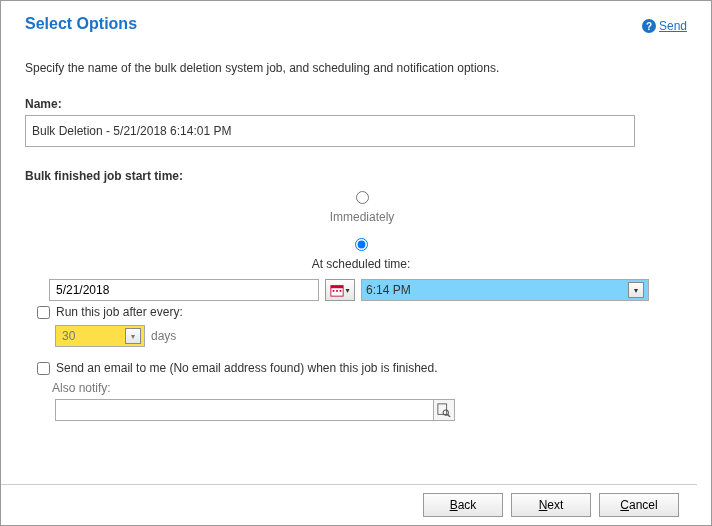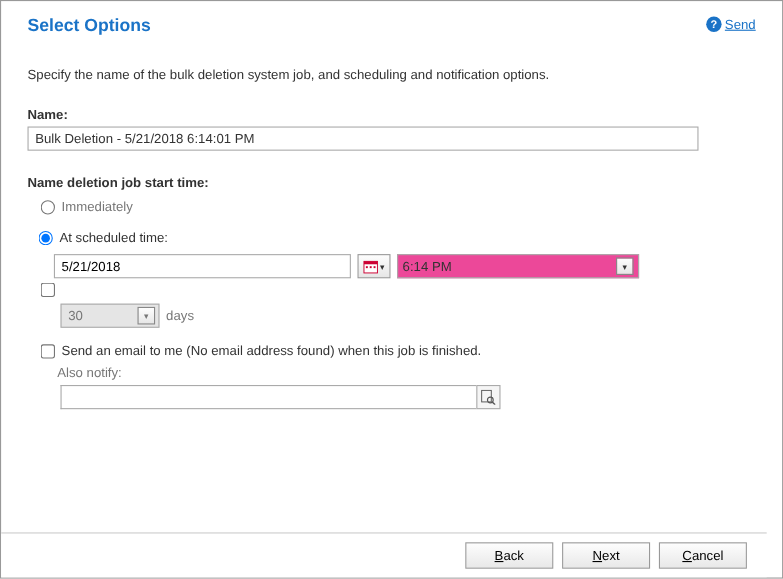--- a/index.html
+++ b/index.html
@@ -10,21 +10,21 @@
     color: #333;
     background: #fff;
     width: 712px;
     height: 526px;
     position: relative;
     border: 1px solid #999;
   }
   .header {
     display: flex;
     justify-content: space-between;
-    align-items: flex-start;
+    align-items: flex-end;
     padding: 14px 24px 4px 24px;
     gap: 38px;
   }
   .title {
     color: #1a73c7;
     font-size: 16px;
     font-weight: bold;
   }
   .help-link {
     color: #1a73c7;
@@ -44,35 +44,36 @@
     align-items: center;
     justify-content: center;
     font-size: 10px;
     font-weight: bold;
   }
   .content { padding: 10px 24px 0 24px; }
   .desc { margin: 14px 0 22px 0; color: #333; }
   .label-strong { font-weight: bold; margin-bottom: 4px; display: block; }
   .name-input {
     width: 610px;
-    height: 22px;
+    height: 32px;
     border: 1px solid #aaa;
     padding: 2px 6px;
     font-family: inherit;
     font-size: 12px;
     color: #333;
     background: #fff;
   }
   .section-gap { margin-top: 22px; }
   .radio-row, .check-row {
     display: flex;
     align-items: center;
     gap: 6px;
     margin-bottom: 8px;
     margin-left: 12px;
+    flex-direction: column;
   }
   .date-time-row {
     display: flex;
     gap: 6px;
     margin-left: 24px;
     margin-bottom: 0;
   }
   .date-input {
     width: 270px; height: 22px;
     border: 1px solid #aaa;
@@ -83,40 +84,40 @@
     width: 30px; height: 22px;
     border: 1px solid #999;
     background: linear-gradient(#fdfdfd,#e6e6e6);
     display: flex; align-items: center; justify-content: center;
     cursor: pointer;
     gap: 1px;
   }
   .cal-svg { width: 14px; height: 14px; }
   .chev { font-size: 8px; color: #333; }
   .time-select {
-    width: 220px; height: 22px;
+    width: 288px; height: 22px;
     border: 1px solid #aaa;
     padding: 2px 4px;
     display: flex; align-items: center; justify-content: space-between;
     cursor: pointer;
-    background: #ec4899;
+    background: #7dd3fc;
   }
   .drop-arrow {
     width: 16px; height: 16px;
     border: 1px solid #888;
     background: linear-gradient(#fdfdfd,#e6e6e6);
     display:flex;align-items:center;justify-content:center;
     font-size: 8px;
   }
   .repeat-row { margin-left: 12px; display:flex; align-items:center; gap:6px; margin-top:4px;}
   .repeat-sub { margin-left: 30px; display:flex; align-items:center; gap:6px; margin-top:6px;}
   .days-select {
     width: 90px; height: 22px;
     border: 1px solid #aaa;
-    background: #e5e5e5;
+    background: #fde047;
     color: #777;
     display:flex; align-items:center; justify-content: space-between;
     padding: 0 3px 0 6px;
   }
   .email-row { margin-left: 12px; display:flex; align-items:center; gap:6px; margin-top:14px;}
   .notify-label { color:#777; margin-left: 27px; margin-top:6px; }
   .notify-input-row { margin-left: 30px; margin-top:4px; display:flex; }
   .notify-input {
     width: 378px; height: 22px;
     border: 1px solid #aaa; border-right:none;
@@ -169,21 +170,21 @@
   </div>
 </div>
 
 <div class="content">
   <div class="desc">Specify the name of the bulk deletion system job, and scheduling and notification options.</div>
 
   <label class="label-strong">Name:</label>
   <input class="name-input" type="text" value="Bulk Deletion - 5/21/2018 6:14:01 PM" style="">
 
   <div class="section-gap">
-    <label class="label-strong">Name deletion job start time:</label>
+    <label class="label-strong">Bulk finished job start time:</label>
 
     <div class="radio-row" style="margin-top:8px;">
       <input type="radio" name="start" style="">
       <span class="muted">Immediately</span>
     </div>
 
     <div class="radio-row" style="margin-top:14px;margin-left:10px;">
       <input type="radio" name="start" checked="" style="">
       <span>At scheduled time:</span>
     </div>
@@ -201,20 +202,21 @@
         <span class="chev">▾</span>
       </div>
       <div class="time-select">
         <span>6:14 PM</span>
         <span class="drop-arrow">▾</span>
       </div>
     </div>
 
     <div class="repeat-row">
       <input type="checkbox" style="">
+      <span>Run this job after every:</span>
     </div>
     <div class="repeat-sub">
       <div class="days-select">
         <span>30</span>
         <span class="drop-arrow">▾</span>
       </div>
       <span class="muted">days</span>
     </div>
 
     <div class="email-row">

